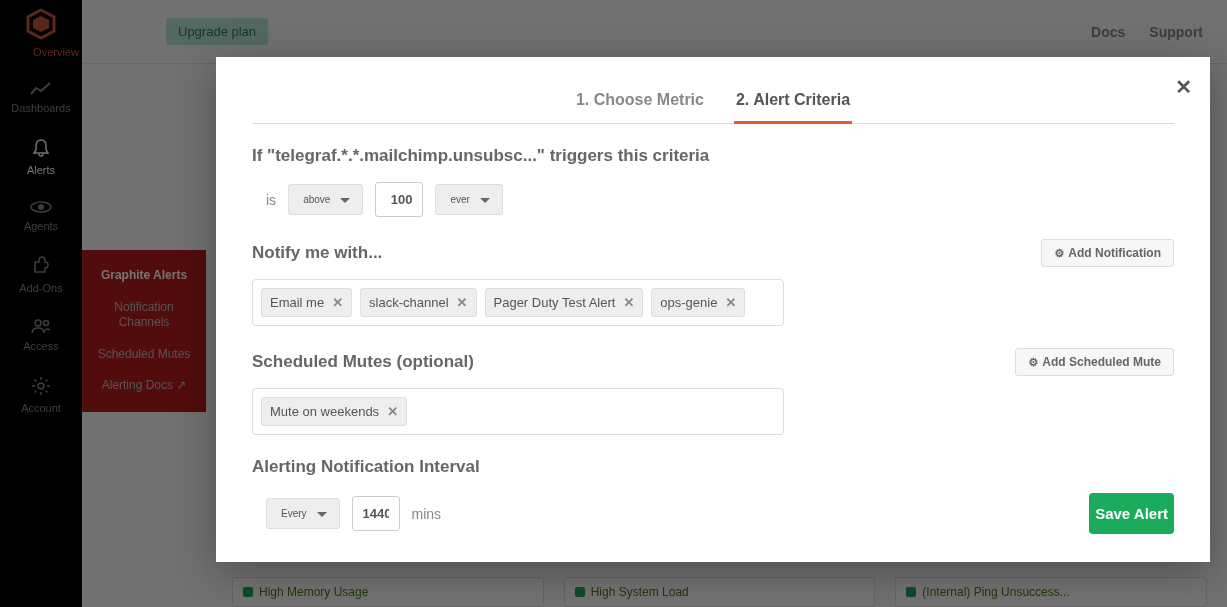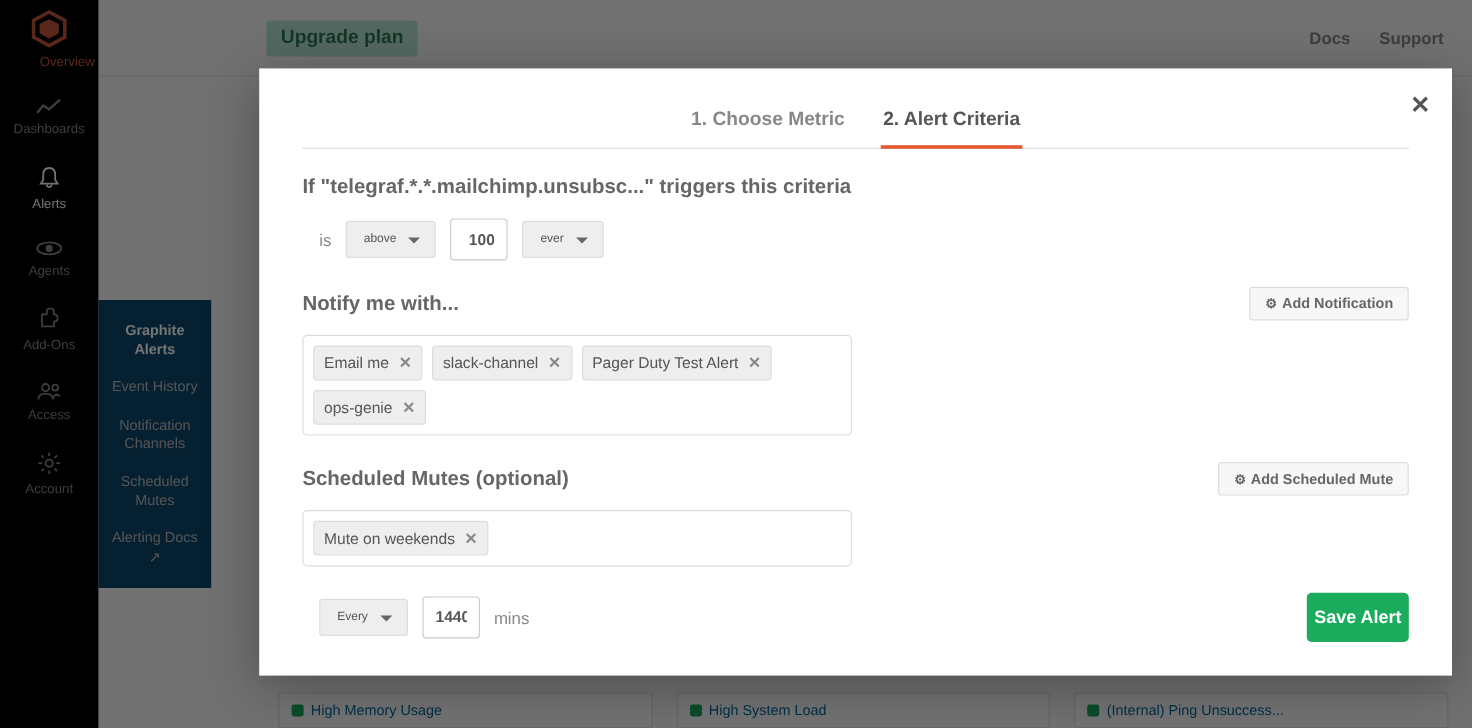--- a/index.html
+++ b/index.html
@@ -4,51 +4,51 @@
 <style>
 * { box-sizing: border-box; margin: 0; padding: 0; }
 body { font-family: "Helvetica Neue", Arial, sans-serif; font-size: 14px; background: #f5f5f5; width: 1227px; height: 607px; overflow: hidden; position: relative; }
 .app-bg { position: absolute; inset: 0; display: flex; }
 .sidebar { width: 82px; background: #000; display: flex; flex-direction: column; align-items: center; padding-top: 8px; position: relative; z-index: 1; }
 .logo { width: 32px; height: 32px; margin-bottom: 4px; }
 .sidebar-item { display: flex; flex-direction: column; align-items: center; color: #888; font-size: 11px; padding: 12px 0; cursor: pointer; width: 100%; text-align: center; }
 .sidebar-item.active { color: #fff; }
 .sidebar-item .icon { margin-bottom: 6px; display:flex; justify-content:center; }
 .sidebar-item:first-of-type { color: #c85a3c; padding-top:2px;margin-left:30px; }
-.submenu { position: absolute; left: 82px; top: 250px; width: 94px; background: #0c4a6e; color: #bbb; font-size: 12px; padding: 10px 0; z-index: 2; }
+.submenu { position: absolute; left: 82px; top: 250px; width: 124px; background: #b91c1c; color: #bbb; font-size: 12px; padding: 10px 0; z-index: 2; }
 .submenu-item { padding: 8px 10px; text-align: center; line-height: 1.3; }
 .submenu-item.active { color: #fff; font-weight: 600; }
 .main { flex: 1; background: #fafafa; }
 .topbar { height: 64px; border-bottom: 1px solid #e5e5e5; display: flex; align-items: center; padding: 0 24px; justify-content: space-between; }
-.upgrade { background: #b9e6d5; color: #2d7a5a; padding: 6px 12px; border-radius: 3px; font-size: 16px; font-weight:700; margin-left:116px;}
+.upgrade { background: #b9e6d5; color: #2d7a5a; padding: 6px 12px; border-radius: 3px; font-size: 13px; font-weight:400; margin-left:60px;}
 .top-links { display: flex; gap: 24px; color: #888; font-size: 14px; font-weight:600;}
 .overlay { position: absolute; inset: 0; background: rgba(0,0,0,0.55); z-index: 5; }
 .modal { position: absolute; top: 57px; left: 216px; width: 994px; background: #fff; box-shadow: 0 10px 40px rgba(0,0,0,0.3); z-index: 10; padding: 24px 36px 28px 36px; }
 .modal-close { position: absolute; top: 18px; right: 18px; font-size: 20px; color: #555; cursor: pointer; font-weight:bold;}
 .tabs { display: flex; justify-content: center; gap: 28px; border-bottom: 1px solid #ddd; margin-bottom: 22px; }
 .tab { padding: 10px 2px 12px 2px; color: #888; font-size: 16px; font-weight: 600; cursor: pointer; border-bottom: 3px solid transparent; margin-bottom:-1px;}
 .tab.active { color: #555; border-bottom-color: #e35b2f; }
 .section { margin-bottom: 22px; }
 .section-header { display:flex; justify-content:space-between; align-items:center; margin-bottom:12px;}
 .section-title { font-size: 17px; color: #666; font-weight: 600; }
 .criteria-row { display: flex; align-items: center; gap: 12px; margin-left:14px; }
 .label-text { color: #888; font-size: 14px; }
 .select { background: #eee; border: 1px solid #ddd; border-radius: 3px; padding: 9px 32px 9px 14px; font-size: 10px; color: #555; position: relative; cursor: pointer; display:inline-flex; align-items:center;}
 .select::after { content: ""; position: absolute; right: 12px; top: 50%; margin-top:-2px; border: 5px solid transparent; border-top-color: #666; }
 .num-input { border: 1px solid #ccc; border-radius: 3px; padding: 9px 10px; width: 48px; font-size: 13px; text-align: right; color:#555; font-weight:600;}
 .btn-outline { background: #f7f7f7; border: 1px solid #ddd; border-radius: 3px; padding: 6px 12px; font-size: 12px; color: #666; cursor: pointer; display:inline-flex; align-items:center; gap:4px; font-weight:600;}
 .btn-outline .gear { font-size: 11px; }
-.tag-box { border: 1px solid #ddd; border-radius: 4px; padding: 8px; display: flex; gap: 8px; flex-wrap: wrap; min-height:44px; width:458px;}
+.tag-box { border: 1px solid #ddd; border-radius: 4px; padding: 8px; display: flex; gap: 8px; flex-wrap: wrap; min-height:44px; width:532px;}
 .tag { background: #eee; border: 1px solid #ddd; border-radius: 3px; padding: 6px 8px; font-size: 13px; color: #555; display: inline-flex; align-items: center; gap: 8px; }
 .tag .x { color: #888; cursor: pointer; font-weight: bold; font-size:13px;}
 .interval-row { display:flex; align-items:center; justify-content:space-between;}
 .interval-left { display:flex; align-items:center; gap:12px; margin-left:14px;}
 .btn-primary { background: #1aab5c; color: #fff; border: none; border-radius: 4px; padding: 12px 6px; font-size: 15px; font-weight: 600; cursor: pointer; }
 .bg-cards { position:absolute; bottom:0; left:212px; right:0; height:30px; display:flex; gap:20px; padding:0 20px;}
-.bg-card { flex:1; background:#fff; border:1px solid #e0e0e0; border-radius:3px 3px 0 0; padding:6px 10px; display:flex; align-items:center; gap:6px; color:#0369a1; font-size:12px; overflow:hidden;}
+.bg-card { flex:1; background:#fff; border:1px solid #e0e0e0; border-radius:3px 3px 0 0; padding:6px 10px; display:flex; align-items:center; gap:6px; color:#4d7c0f; font-size:12px; overflow:hidden;}
 .bg-dot { width:10px; height:10px; background:#1aab5c; border-radius:2px;}
 </style>
 </head>
 <body>
 
 <div class="app-bg">
   <div class="sidebar">
     <svg class="logo" viewBox="0 0 32 32">
         <polygon points="16,2 29,9 29,23 16,30 3,23 3,9" fill="none" stroke="#c85a3c" stroke-width="3"></polygon>
         <polygon points="16,8 24,12 24,20 16,24 8,20 8,12" fill="#c85a3c"></polygon>
@@ -131,21 +131,20 @@
       <div class="bg-card">
           <span class="bg-dot"></span>
           <span>(Internal) Ping Unsuccess...</span>
         </div>
     </div>
   </div>
 </div>
 
 <div class="submenu">
   <div class="submenu-item active">Graphite Alerts</div>
-  <div class="submenu-item">Event History</div>
   <div class="submenu-item">Notification Channels</div>
   <div class="submenu-item">Scheduled Mutes</div>
   <div class="submenu-item">Alerting Docs ↗</div>
 </div>
 
 <div class="overlay"></div>
 
 <div class="modal">
   <div class="modal-close">✕</div>
 
@@ -202,20 +201,21 @@
     </div>
     <div class="tag-box">
       <span class="tag">
           <span>Mute on weekends</span>
           <span class="x">✕</span>
         </span>
     </div>
   </div>
 
   <div class="section" style="margin-bottom:0;">
+    <div class="section-title" style="margin-bottom:16px;">Alerting Notification Interval</div>
     <div class="interval-row">
       <div class="interval-left">
         <div class="select">Every</div>
         <input class="num-input" value="1440" style="">
         <span class="label-text">mins</span>
       </div>
       <button class="btn-primary">Save Alert</button>
     </div>
   </div>
 </div>

